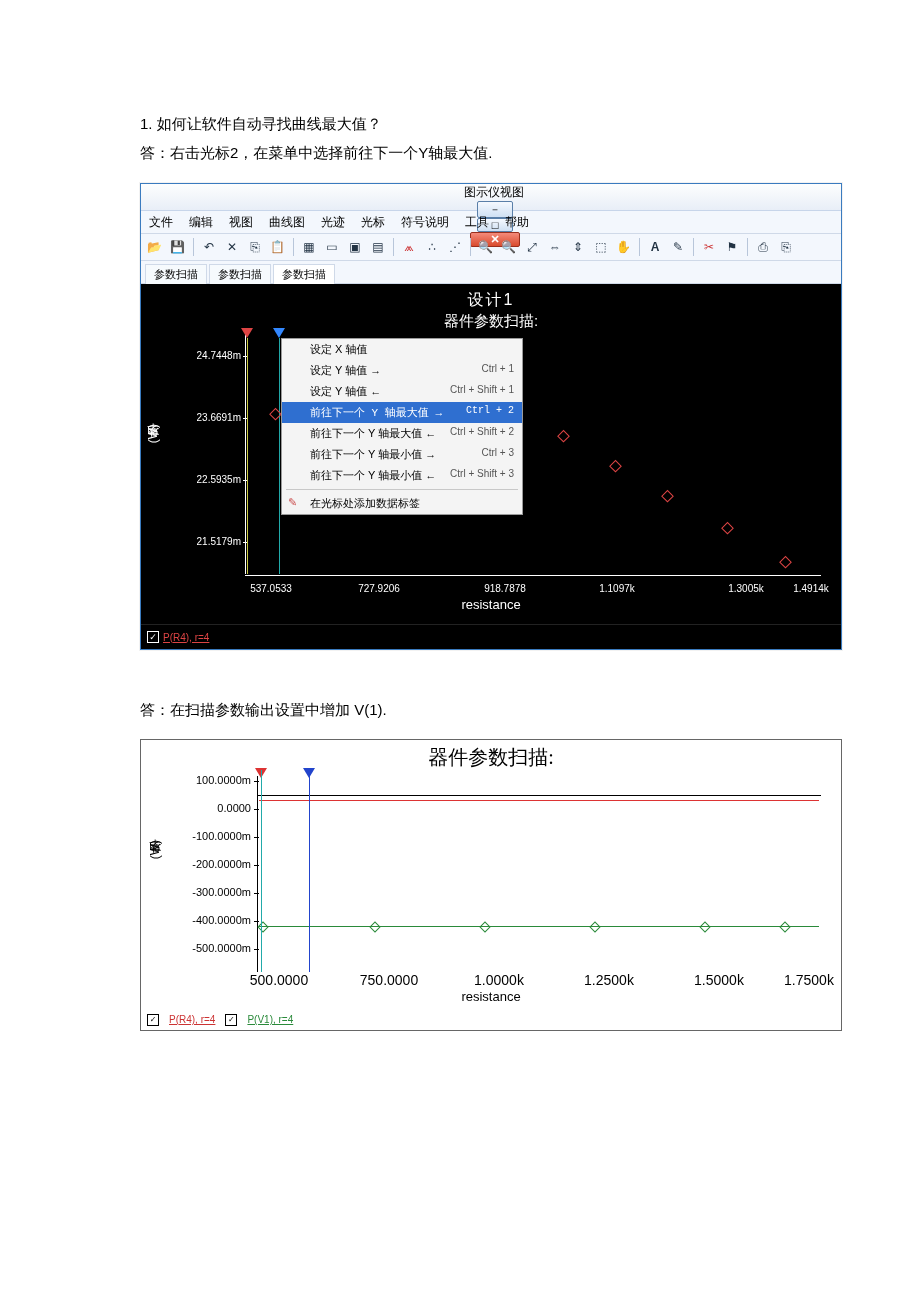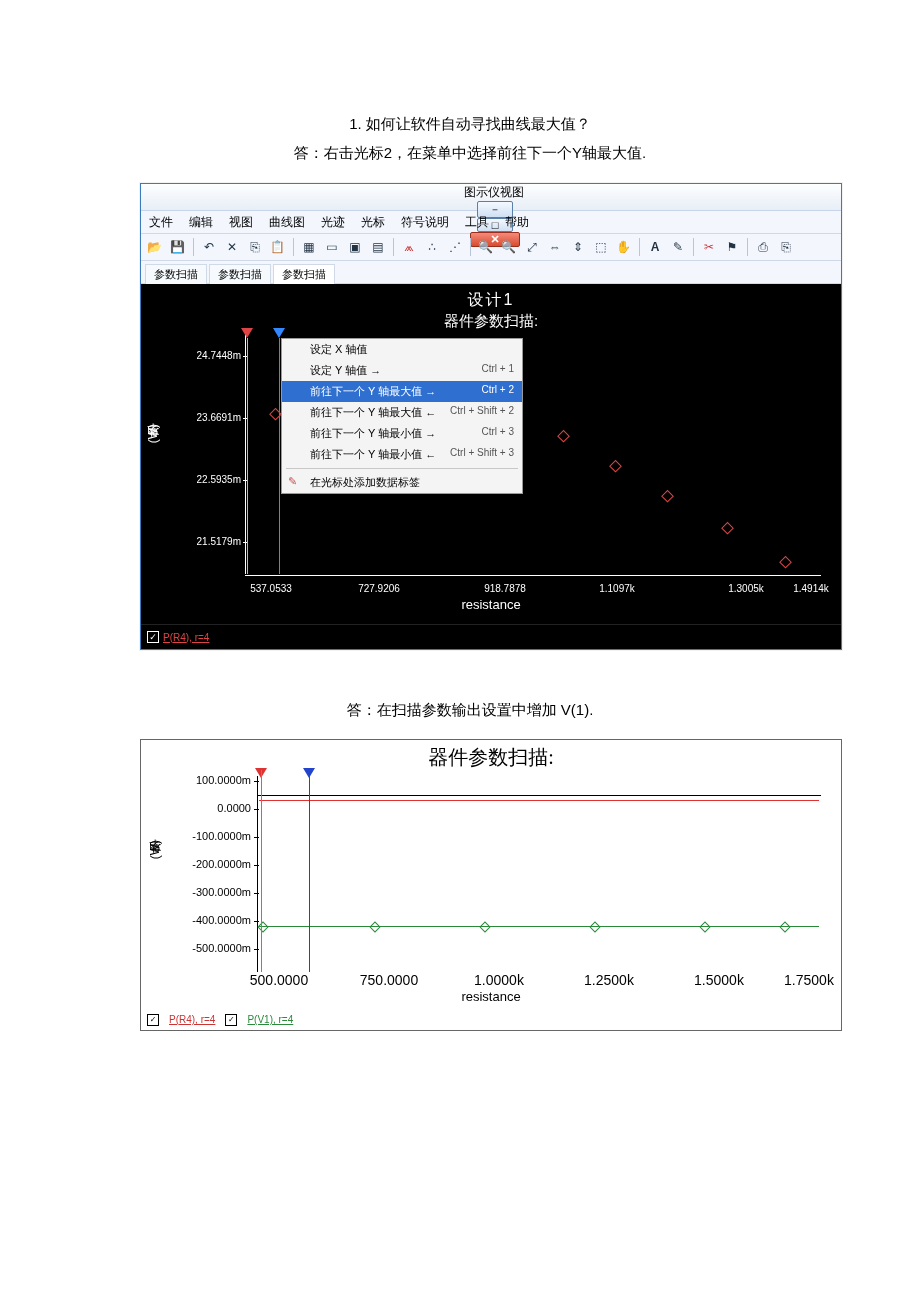--- a/index.html
+++ b/index.html
@@ -1,17 +1,17 @@
 <!DOCTYPE html>
 <html><head>
 <meta charset="utf-8">
 <style>
   body { margin:0; background:#fff; font-family: "Microsoft YaHei","SimSun",Arial,sans-serif; font-size:15px; color:#000; }
   .page { width:920px; margin:0 auto; padding:110px 120px 40px 140px; box-sizing:border-box; }
-  .qa-block { margin-bottom:10px; line-height:1.9;text-align:center; }
+  .qa-block { margin-bottom:10px; line-height:1.9; }
 
   
   .app-window { width:700px; border:1px solid #3a7bbf; margin-top:16px; background:#f0f4fb; box-shadow:0 0 0 1px rgba(0,0,0,.05); }
   .titlebar { height:26px; background:linear-gradient(#fdfefe,#e8eef7); border-bottom:1px solid #c7d5ea; display:flex; align-items:center; padding:0 2px 0 8px; font-size:12px; color:#000;flex-direction:column; }
   .titlebar .spacer { flex:1; }
   .win-btn { width:34px; height:18px; margin-left:2px; border:1px solid #5a7fa8; border-radius:2px; display:flex; align-items:center; justify-content:center; font-size:11px; font-family:Arial; }
   .win-btn.min { background:linear-gradient(#f5f9ff,#cfe0f3); }
   .win-btn.max { background:linear-gradient(#f5f9ff,#cfe0f3); }
   .win-btn.close { width:48px; background:linear-gradient(#f48a7a,#d94b2e); border-color:#9a2e1c; color:#fff; font-weight:bold; }
   .menubar { height:22px; background:#f3f7fd; border-bottom:1px solid #cfd9e8; display:flex; align-items:center; padding:0 4px; font-size:12px; gap:8px; }
@@ -40,21 +40,21 @@
   .cursor-line.cyn { background:#2aa; }
   .data-pt { position:absolute; width:7px; height:7px; border:1px solid #d44; transform:rotate(45deg) translate(-50%,-50%); }
   .legend-dark { height:24px; background:#000; border-top:1px solid #222; display:flex; align-items:center; padding:0 6px; font-size:10px; color:#d44; gap:4px; }
   .legend-chk { width:10px; height:10px; border:1px solid #fff; display:inline-flex; align-items:center; justify-content:center; font-size:9px; color:#fff; }
   .statusbar { height:20px; background:#f3f7fd; border-top:1px solid #cfd9e8; font-size:11px; display:flex; align-items:center; padding:0 6px; }
 
   
   .ctx-menu { position:absolute; left:140px; top:54px; width:240px; background:#f4f4f4; border:1px solid #9a9a9a; font-size:11px; color:#000; box-shadow:2px 2px 4px rgba(0,0,0,.4); }
   .ctx-item { display:flex; padding:3px 8px 3px 28px; position:relative; }
   .ctx-item .sc { margin-left:auto; color:#555; font-size:10px; }
-  .ctx-item.sel { background:#2f6fd0; color:#fff; }
+  .ctx-item.sel { background:#2f6fd0; color:#fff;font-family:Liberation Mono, monospace; }
   .ctx-item.sel .sc { color:#fff;text-align:right; }
   .ctx-sep { height:1px; background:#c8c8c8; margin:3px 4px; }
 
   
   .light-chart { width:700px; height:290px; border:1px solid #666; margin-top:14px; position:relative; background:#fff; font-size:11px; color:#000; }
   .lc-title { position:absolute; top:4px; left:0; right:0; text-align:center; font-size:20px; font-family:"SimSun"; }
   .lc-yaxis { position:absolute; left:116px; top:36px; bottom:58px; width:1px; background:#000; }
   .lc-xaxis { position:absolute; left:116px; right:20px; top:55px; height:1px; background:#000; }
   .lc-y-label { position:absolute; left:6px; top:100px; writing-mode:vertical-rl; transform:rotate(180deg); font-size:12px; }
   .lc-yt { position:absolute; left:30px; width:80px; text-align:right; font-size:11px; }
@@ -169,20 +169,24 @@
     <div class="data-pt" style="left:640px; top:280px"></div>
 
     <div class="ctx-menu">
       <div class="ctx-item">
             <span>设定 X 轴值</span>
           </div>
       <div class="ctx-item">
             <span>设定 Y 轴值  →</span>
             <span class="sc">Ctrl + 1</span>
           </div>
+      <div class="ctx-item">
+            <span>设定 Y 轴值  ←</span>
+            <span class="sc">Ctrl + Shift + 1</span>
+          </div>
       <div class="ctx-item sel">
             <span>前往下一个 Y 轴最大值  →</span>
             <span class="sc">Ctrl + 2</span>
           </div>
       <div class="ctx-item">
             <span>前往下一个 Y 轴最大值  ←</span>
             <span class="sc">Ctrl + Shift + 2</span>
           </div>
       <div class="ctx-item">
             <span>前往下一个 Y 轴最小值  →</span>

